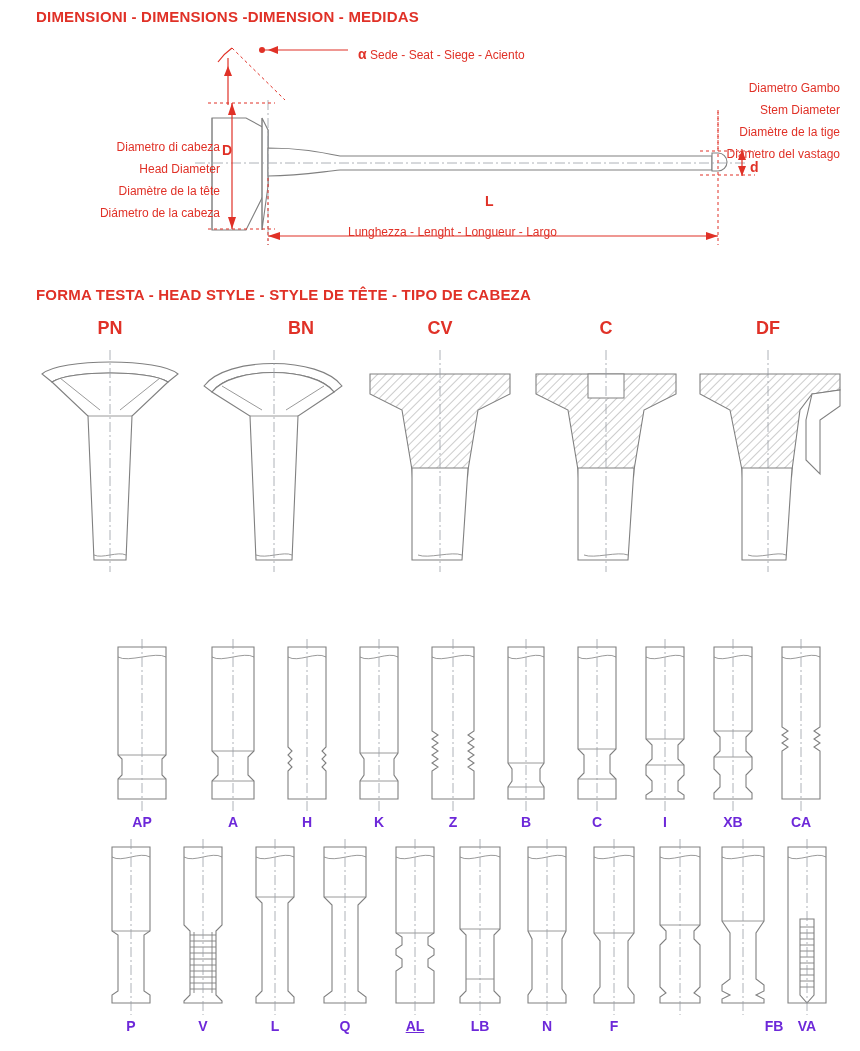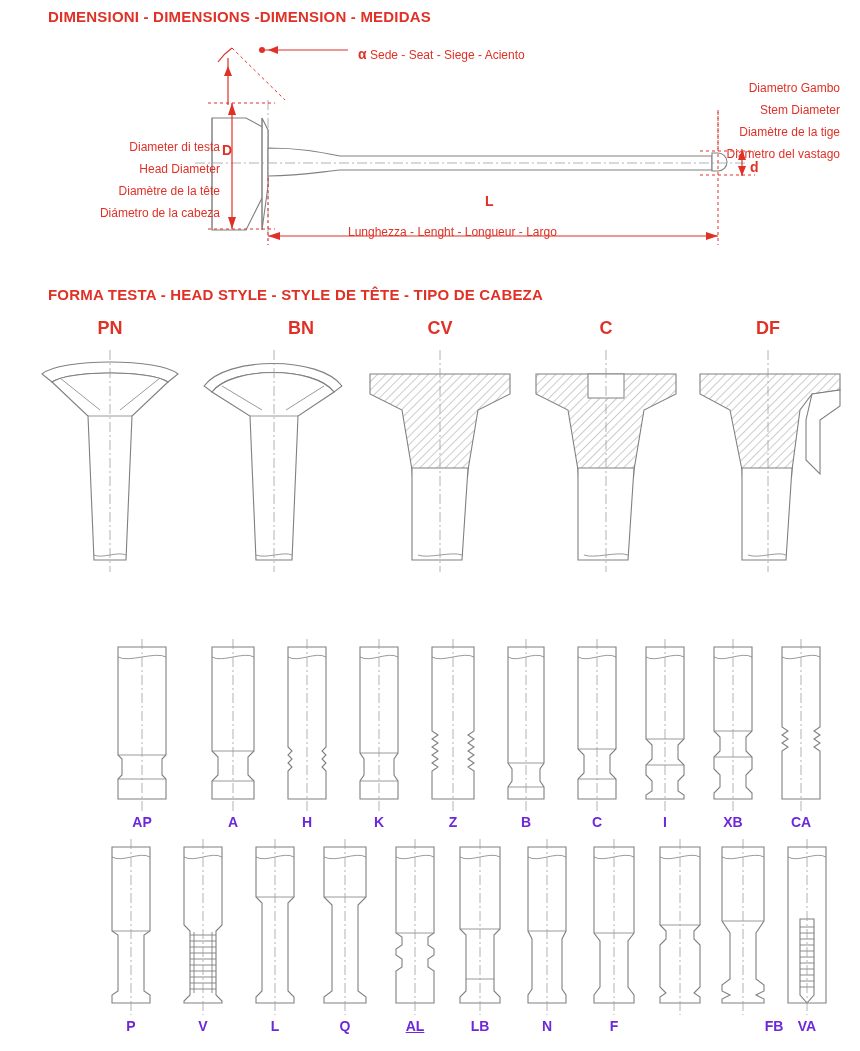--- a/index.html
+++ b/index.html
@@ -12,21 +12,20 @@
   }
   .page{position:relative;width:860px;height:1051px;}
 
   .sect-title{
     position:absolute;
     font-weight:bold;
     font-size:15px;
     letter-spacing:0.2px;
     color:#e03127;
     white-space:nowrap;
-    margin-left:12px;
   }
   #title-dimensions{left:36px;top:8px;}
   #title-headstyle{left:36px;top:286px;}
   #title-stemgroove{left:36px;top:607px;}
 
   .lbl{position:absolute;font-size:12px;color:#e03127;white-space:nowrap;line-height:22px;}
   .lbl.r{text-align:right;}
   .bold{font-weight:bold;}
 
   .code{
@@ -105,21 +104,21 @@
     <line class="dash" x1="268" y1="178" x2="268" y2="245"></line>
     <line class="dash" x1="718" y1="112" x2="718" y2="245"></line>
   </svg>
 
   <div class="lbl" style="left:358px;top:43px;">
     <span class="bold" style="font-size:14px;">α</span>
     <span>Sede - Seat - Siege - Aciento</span>
   </div>
 
   <div class="lbl r" style="left:40px;top:136px;width:180px;">
-    <div>Diameter di testa</div>
+    <div>Diametro di cabeza</div>
     <div>Head Diameter</div>
     <div>Diamètre de la tête</div>
     <div>Diámetro de la cabeza</div>
   </div>
   <div class="lbl bold" style="left:222px;top:139px;font-size:14px;">D</div>
 
   <div class="lbl r" style="left:640px;top:77px;width:200px;">
     <div>Diametro Gambo</div>
     <div>Stem Diameter</div>
     <div>Diamètre de la tige</div>

